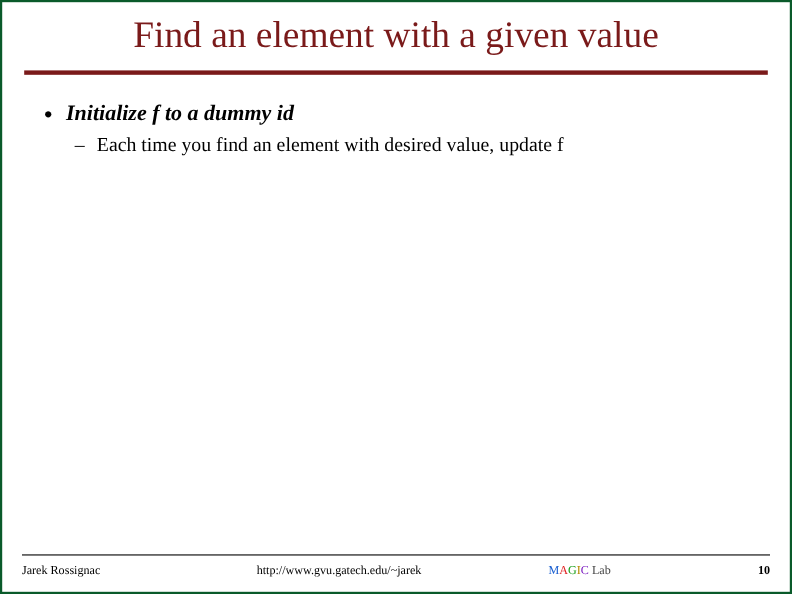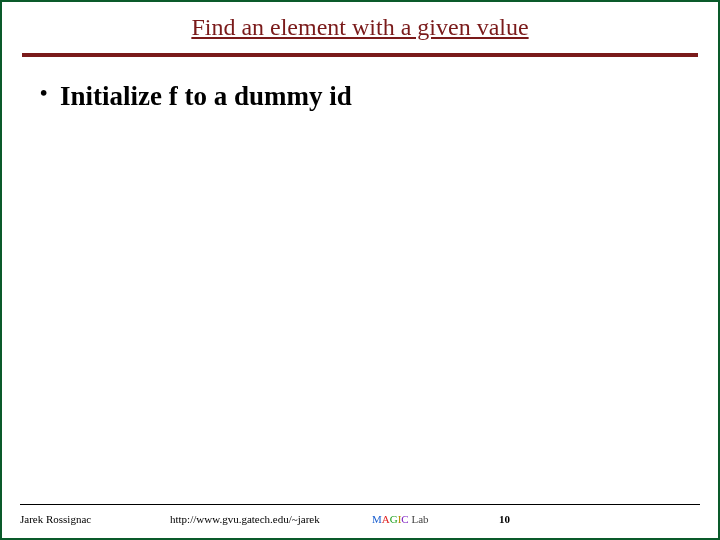--- a/index.html
+++ b/index.html
@@ -16,41 +16,41 @@
     position: relative;
     background: #fff;
     display: flex;
     flex-direction: column;
   }
   .title-area {
     text-align: center;
     padding: 12px 20px 8px 20px;
   }
   .title {
-    font-size: 24px;
+    font-size: 34px;
     color: #7a1a1a;
     font-weight: normal;
-    text-decoration: underline;
   }
   .rule {
     height: 4px;
     background: #7a1a1a;
     margin: 4px 20px 0 20px;
   }
   .body-area {
     flex: 1;
     padding: 20px 30px 0 30px;
     color: #000;
   }
   .b1 {
-    font-size: 27px;
+    font-size: 20px;
     font-weight: bold;
     margin: 4px 0 6px 0;
     padding-left: 28px;
     position: relative;
+    font-style: italic;
   }
   .b1::before {
     content: "•";
     position: absolute;
     left: 8px;
     top: 0;
     font-size: 21px;
   }
   .b2 {
     font-size: 18px;
@@ -67,20 +67,21 @@
   }
   .footer {
     height: 28px;
     border-top: 1px solid #000;
     margin: 0 18px 6px 18px;
     display: flex;
     align-items: center;
     font-size: 11px;
     color: #000;
     position: relative;
+    justify-content: space-between;
   }
   .f-author { flex: 0 0 auto; width: 150px; }
   .f-url { flex: 0 0 auto; width: 202px; }
   .f-lab { flex: 0 0 auto; width: 110px; text-align: left; }
   .f-lab .m { color: #1a5fd0; }
   .f-lab .a { color: #e02020; }
   .f-lab .g { color: #1aa01a; }
   .f-lab .i { color: #b58a00; }
   .f-lab .c { color: #7a1ac0; }
   .f-lab .lab { color: #444; }
@@ -92,20 +93,21 @@
 
 <div class="slide">
 
   <div class="title-area">
     <h1 class="title">Find an element with a given value</h1>
   </div>
   <div class="rule"></div>
 
   <div class="body-area">
     <div class="b1">Initialize f to a dummy id</div>
+    <div class="b2">Each time you find an element with desired value, update f</div>
   </div>
 
   <div class="footer">
     <div class="f-author">Jarek Rossignac</div>
     <div class="f-url">http://www.gvu.gatech.edu/~jarek</div>
     <div class="f-lab">
       <span class="m">M</span><span class="a">A</span><span class="g">G</span><span class="i">I</span><span class="c">C</span><span class="lab"> Lab</span>
     </div>
     <div class="f-page">10</div>
   </div>

